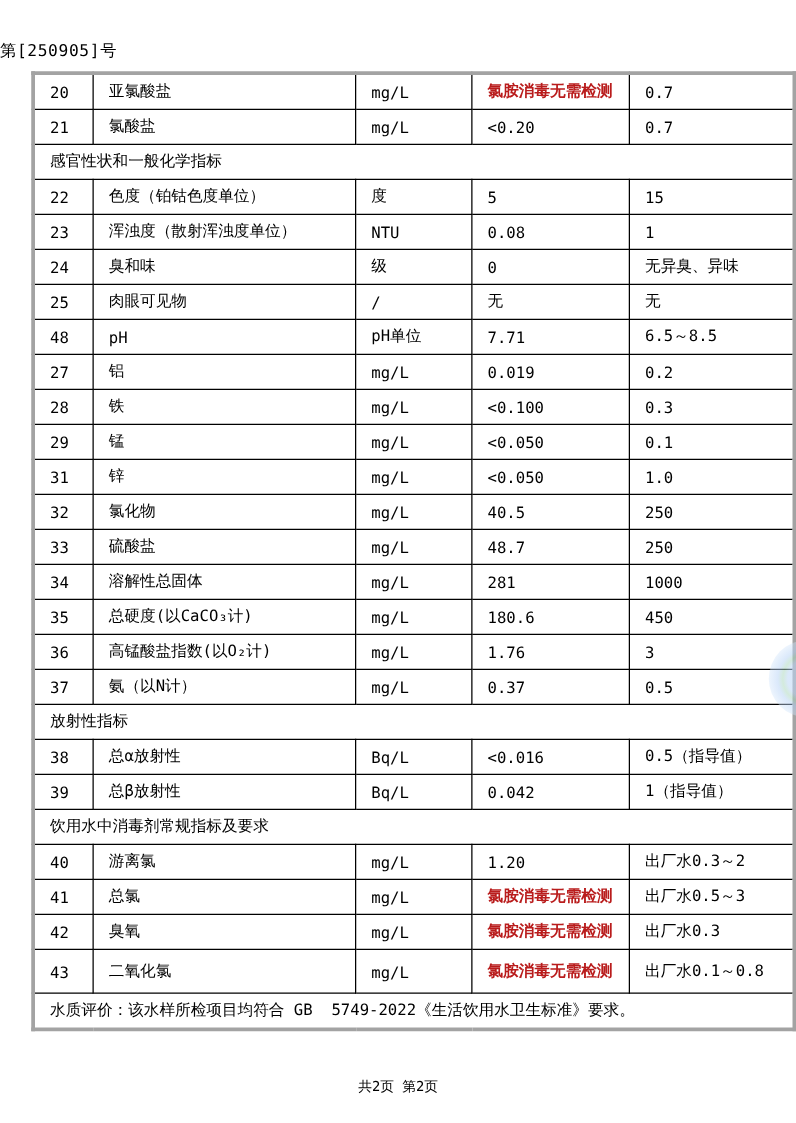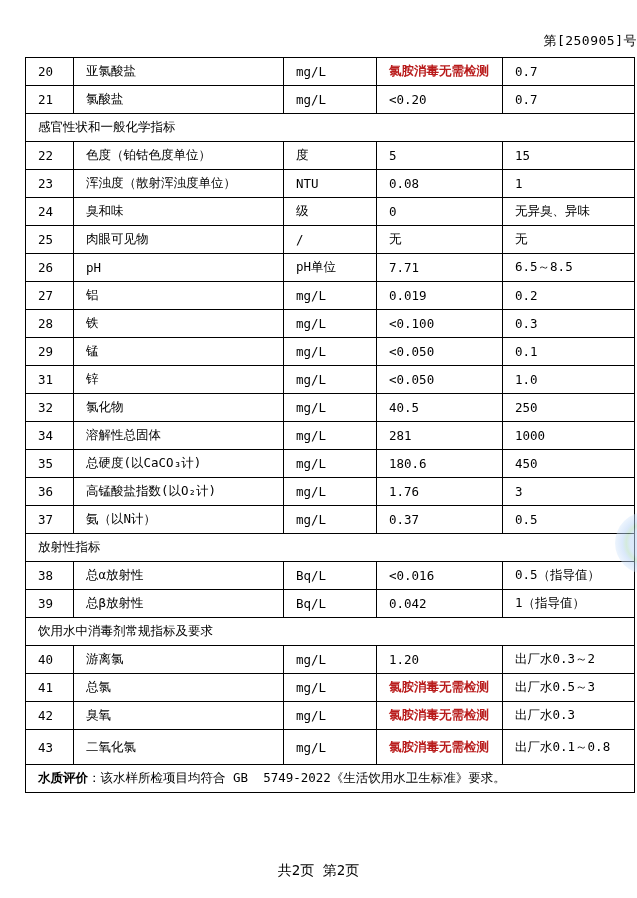--- a/index.html
+++ b/index.html
@@ -7,58 +7,58 @@
     width: 637px; height: 898px;
     background: #ffffff;
     position: relative;
     overflow: hidden;
     font-family: "DejaVu Sans Mono", "DejaVu Sans", monospace;
     color: #000;
   }
   .report-no {
     position: absolute;
     top: 32px; left: 0; width: 637px;
-    text-align: right;
+    text-align: left;
     font-size: 13px;
     letter-spacing: 0.5px;
   }
   table.results {
     position: absolute;
     left: 25px; top: 57px;
     width: 609px;
     border-collapse: collapse;
     table-layout: fixed;
-    border: 1px solid #a3a3a3;
+    border: 3px solid #a3a3a3;
   }
   table.results td {
     border: 1px solid #000;
     font-size: 12.5px;
     height: 27px;
     padding: 0 2px 0 12px;
     vertical-align: middle;
     white-space: nowrap;
     overflow: hidden;
   }
   td.col-no { padding-left: 7px; }
   td.col-limit { padding-left: 10px; margin-left: 43px; }
   td.section-cell { padding-left: 8px; margin-left: 44px; }
   tr.tall td { height: 34px; }
   td.stamp {
     font-weight: bold;
     color: #b91c1c;
     font-size: 11.5px;
   }
   td.eval-cell { padding-left: 8px; }
-  .eval-label { font-weight: bold; }
+  .eval-label { font-weight: normal; }
   .eval-text { white-space: pre-wrap; }
   .pagination {
     position: absolute;
     top: 862px; left: 0; width: 637px;
     text-align: center;
-    font-size: 14px;
+    font-size: 11px;
   }
   .watermark {
     position: absolute;
     left: 615px; top: 512px;
     width: 62px; height: 62px;
     border-radius: 50%;
     background: radial-gradient(circle,
       rgba(188,214,246,0.55) 0%, rgba(188,214,246,0.55) 36%,
       rgba(168,214,186,0.50) 45%,
       rgba(182,210,246,0.50) 54%,
@@ -120,21 +120,21 @@
         <td class="col-limit">无异臭、异味</td>
       </tr>
       <tr>
         <td class="col-no">25</td>
         <td class="col-item">肉眼可见物</td>
         <td class="col-unit">/</td>
         <td class="col-result">无</td>
         <td class="col-limit">无</td>
       </tr>
       <tr>
-        <td class="col-no">26</td>
+        <td class="col-no">48</td>
         <td class="col-item">pH</td>
         <td class="col-unit">pH单位</td>
         <td class="col-result">7.71</td>
         <td class="col-limit">6.5～8.5</td>
       </tr>
       <tr>
         <td class="col-no">27</td>
         <td class="col-item">铝</td>
         <td class="col-unit">mg/L</td>
         <td class="col-result">0.019</td>
@@ -159,20 +159,27 @@
         <td class="col-item">锌</td>
         <td class="col-unit">mg/L</td>
         <td class="col-result">&lt;0.050</td>
         <td class="col-limit">1.0</td>
       </tr>
       <tr>
         <td class="col-no">32</td>
         <td class="col-item">氯化物</td>
         <td class="col-unit">mg/L</td>
         <td class="col-result">40.5</td>
+        <td class="col-limit">250</td>
+      </tr>
+      <tr>
+        <td class="col-no">33</td>
+        <td class="col-item">硫酸盐</td>
+        <td class="col-unit">mg/L</td>
+        <td class="col-result">48.7</td>
         <td class="col-limit">250</td>
       </tr>
       <tr>
         <td class="col-no">34</td>
         <td class="col-item">溶解性总固体</td>
         <td class="col-unit">mg/L</td>
         <td class="col-result">281</td>
         <td class="col-limit">1000</td>
       </tr>
       <tr>

